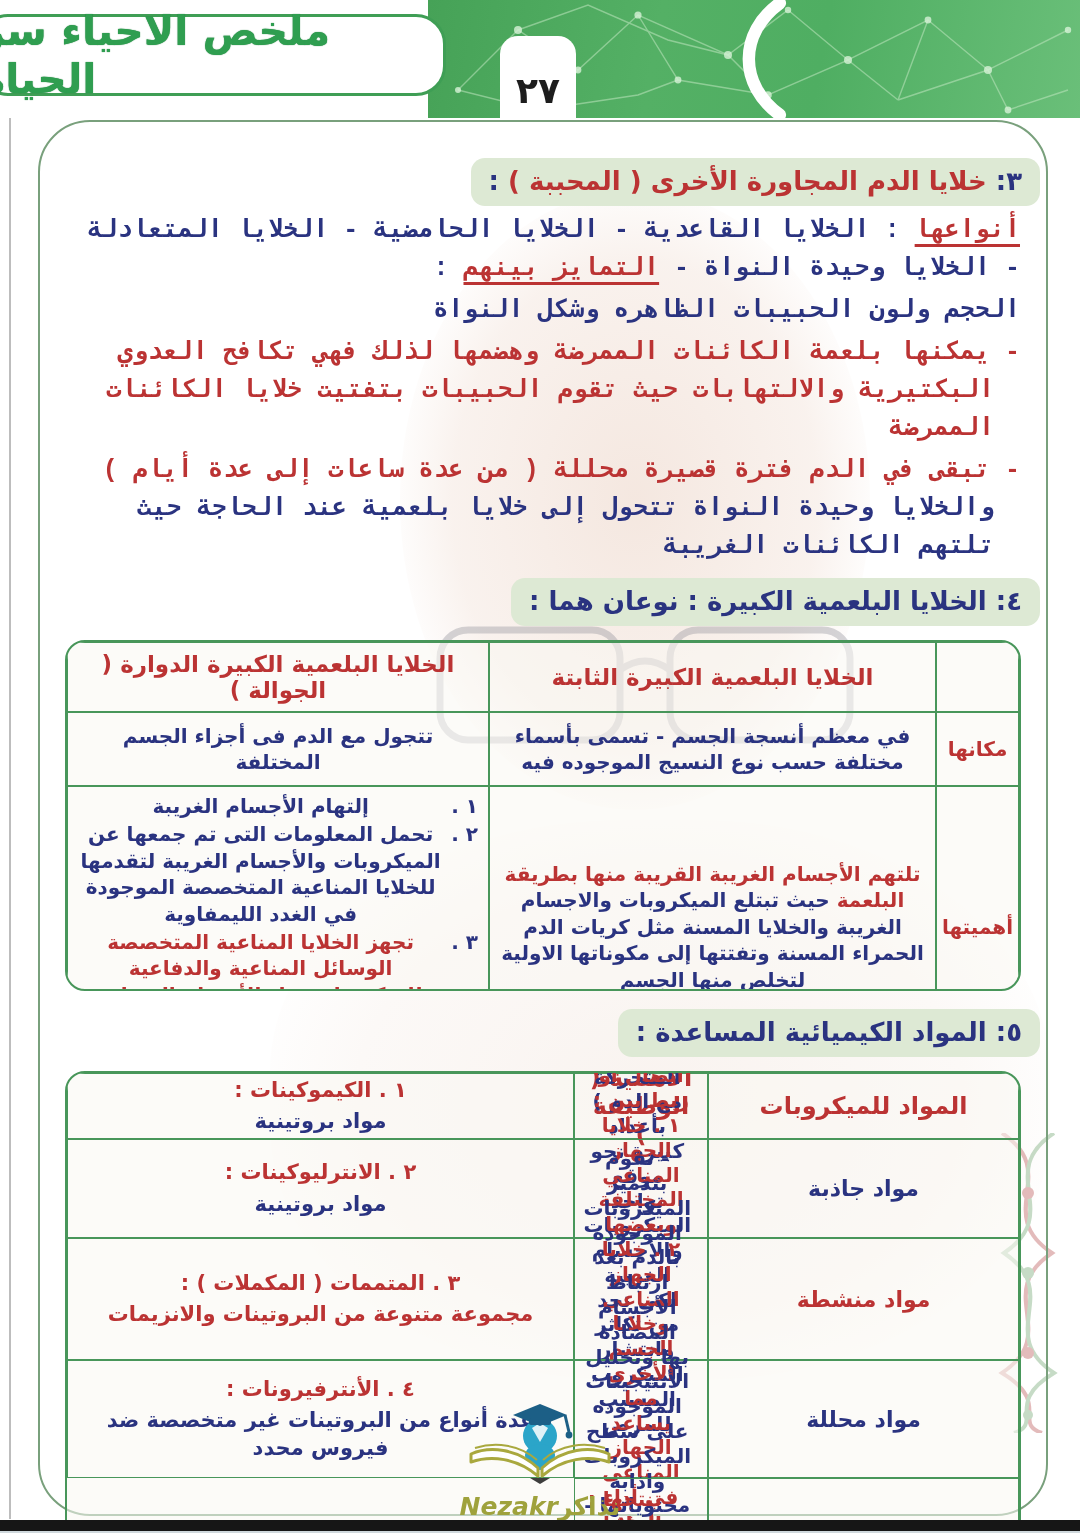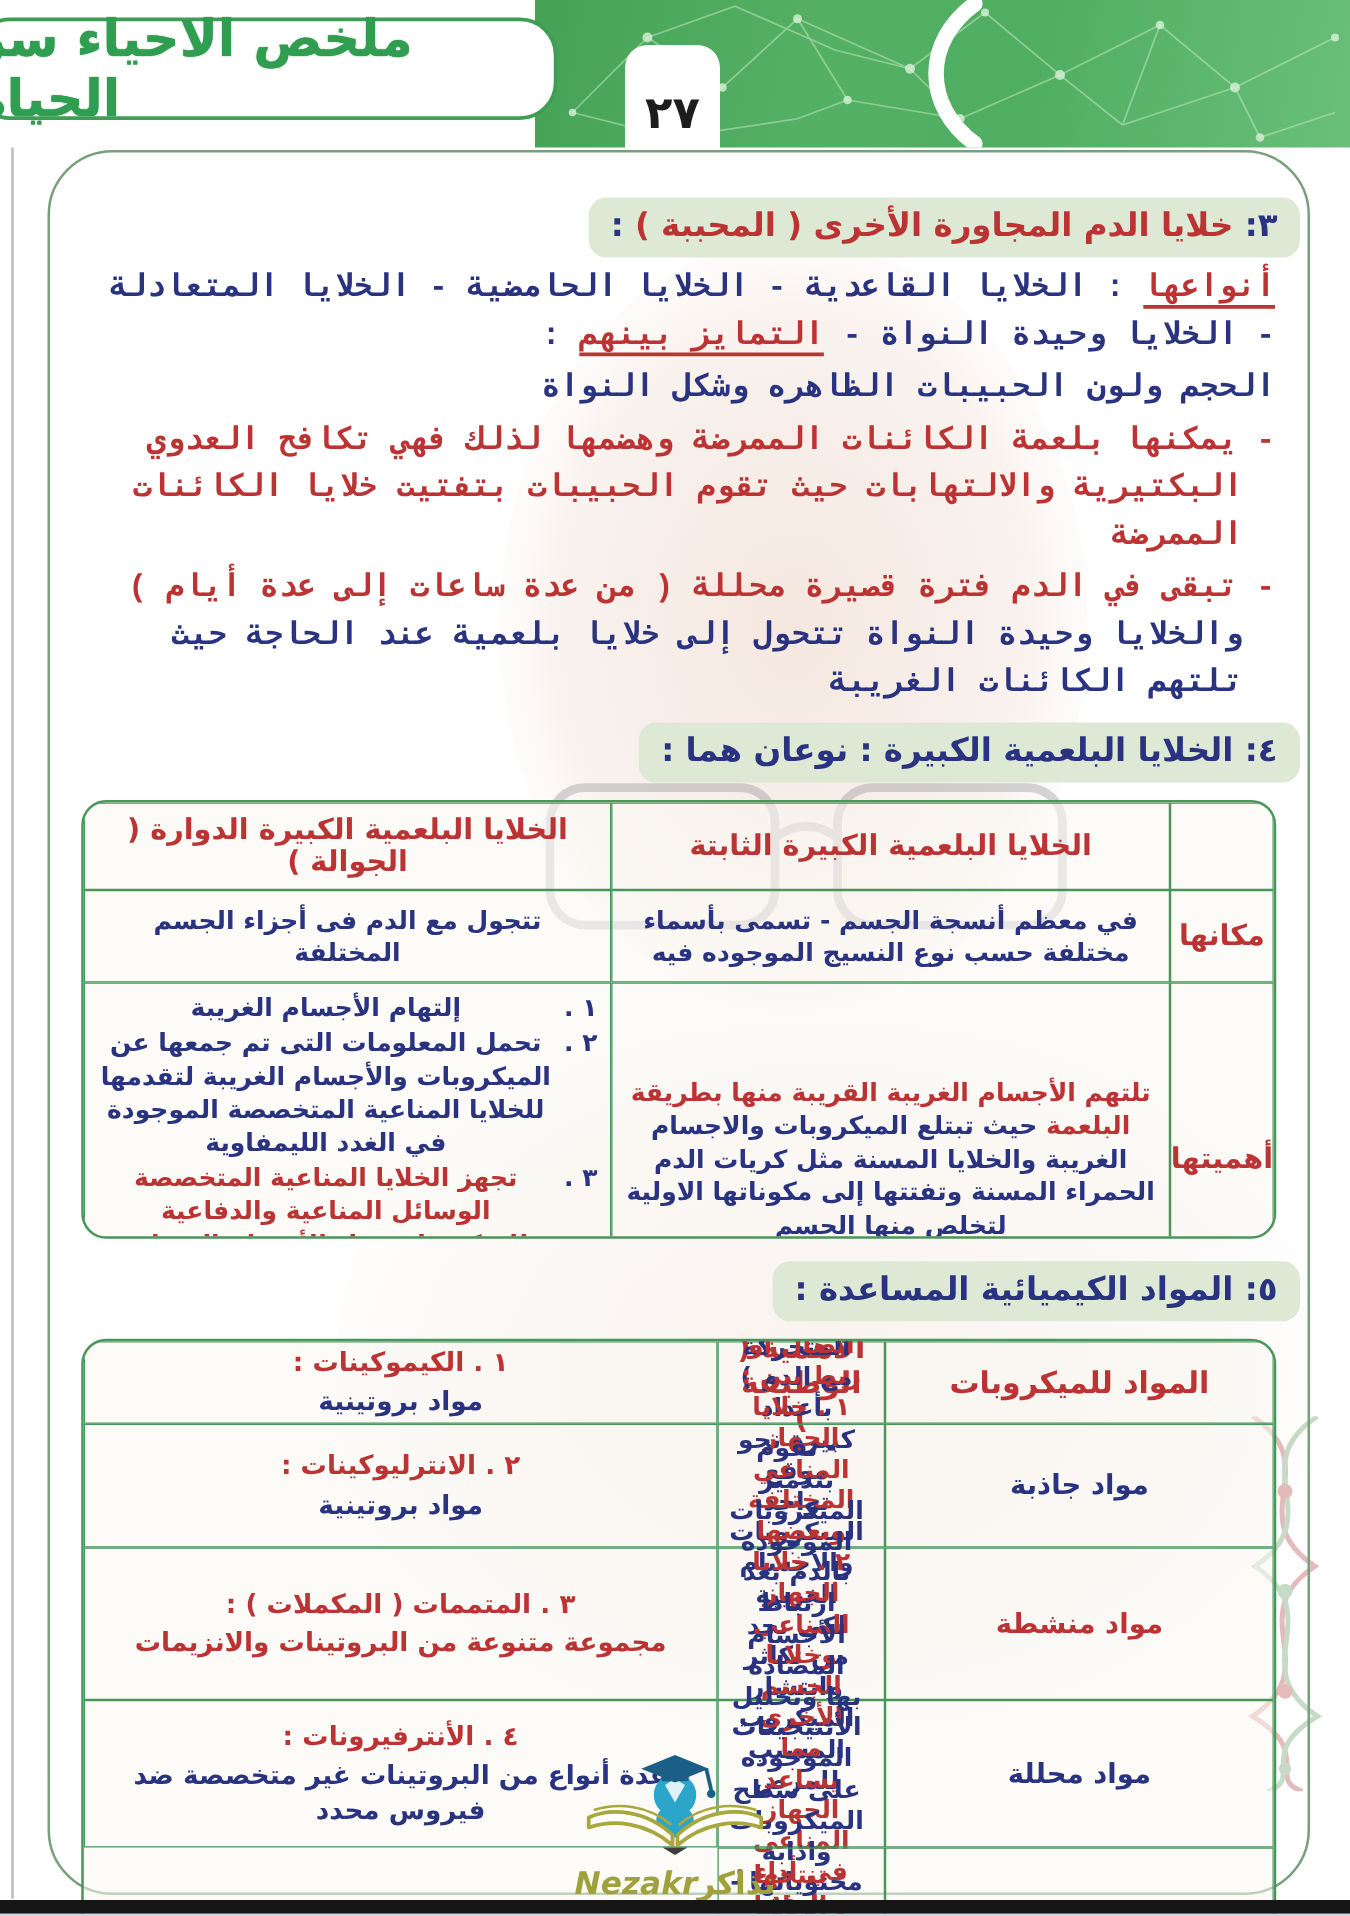--- a/index.html
+++ b/index.html
@@ -66,21 +66,21 @@
 
   
   .tbl{
     margin:14px 25px 0 25px;border:2.5px solid #48965a;border-radius:20px;
     background:rgba(250,248,243,0.55);overflow:hidden;display:grid;font-weight:bold;
   }
   .tbl .cell{border:1.5px solid #48965a;display:flex;align-items:center;justify-content:center;
     box-sizing:border-box;padding:6px 10px;text-align:center;}
   .tbl1{grid-template-columns:83px 447px 1fr;grid-template-rows:70px 74px 1fr;height:347px;}
   .tbl1 .hdr{color:#bb3333;font-size:23px;}
-  .tbl1 .rowlabel{color:#bb3333;font-size:23px;}
+  .tbl1 .rowlabel{color:#bb3333;font-size:20px;}
   .tbl1 .body-cell{font-size:20px;line-height:1.32;}
   .imp-label{align-items:flex-start;padding-top:26px;}
   .imp-list{display:flex;flex-direction:column;gap:2px;justify-content:center;width:100%;}
   .imp-item{display:flex;gap:8px;align-items:flex-start;}
   .imp-item .num{color:#2a3380;flex:0 0 auto;}
   .imp-item .txt{flex:1;text-align:center;}
 
   .tbl2{grid-template-columns:311px 134px 1fr;grid-template-rows:66px 99px 122px 118px 1fr;height:547px;}
   .tbl2 .hdr{color:#bb3333;font-size:24px;}
   .tbl2 .subst{flex-direction:column;gap:4px;font-size:21px;line-height:1.3;}

